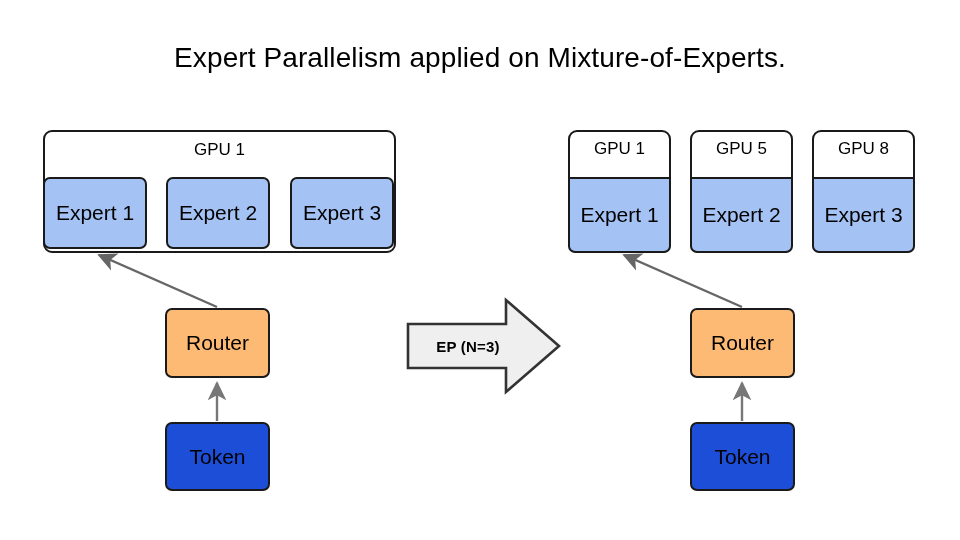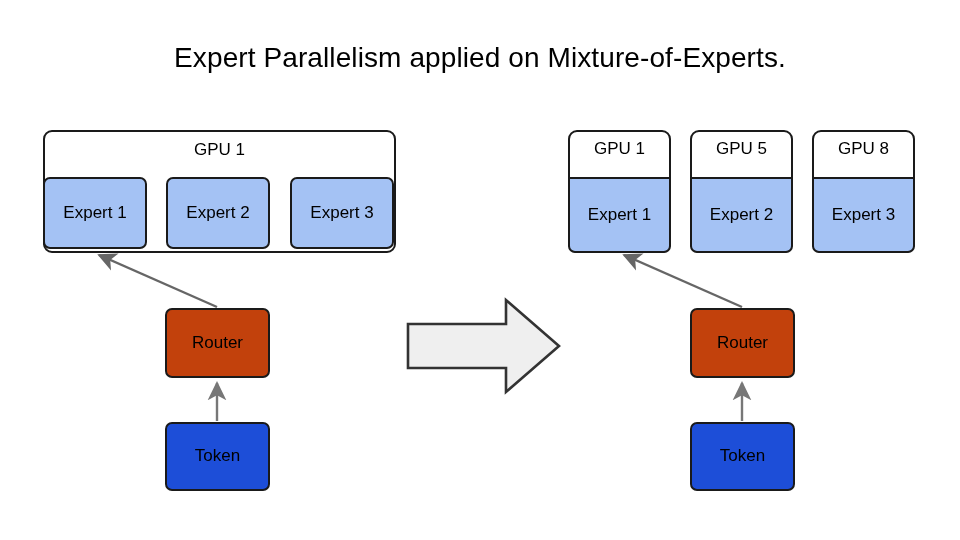--- a/index.html
+++ b/index.html
@@ -34,21 +34,21 @@
     white-space: nowrap;
   }
   .box {
     position: absolute;
     box-sizing: border-box;
     border: 2px solid #1a1a1a;
     border-radius: 7px;
     display: flex;
     align-items: center;
     justify-content: center;
-    font-size: 17px;
+    font-size: 21px;
     line-height: 1.1;
     color: #000000;
     background: #ffffff;
   }
   .gpu-outer-left {
     border-radius: 9px;
     align-items: flex-start;
     justify-content: center;
     padding-top: 9px;
     font-size: 17px;
@@ -59,21 +59,21 @@
     align-items: flex-start;
     justify-content: center;
     padding-top: 8px;
     font-size: 17px;
     background: #ffffff;
   }
   .expert {
     background: #a4c2f4;
   }
   .router {
-    background: #c2410c;
+    background: #fdba74;
   }
   .token {
     background: #1d4ed8;
   }
   .arrow-svg {
     position: absolute;
     left: 0; top: 0;
     width: 960px;
     height: 540px;
     pointer-events: none;
@@ -178,14 +178,15 @@
     <line x1="742" y1="307" x2="624" y2="255" stroke="#666666" stroke-width="2.4" marker-end="url(#ah)"></line>
 
     <line x1="742" y1="421" x2="742" y2="383" stroke="#777777" stroke-width="2.4" marker-end="url(#ahv)"></line>
   </svg>
 
   <div class="ep-arrow-wrap">
     <svg viewBox="0 0 156 100" width="156" height="100">
       <path d="M2,28 L100,28 L100,4 L153,50 L100,96 L100,72 L2,72 Z" fill="#efefef" stroke="#333333" stroke-width="2.6" stroke-linejoin="miter"></path>
     </svg>
   </div>
+  <div class="ep-label">EP (N=3)</div>
 
 </div>
 
 </body></html>

